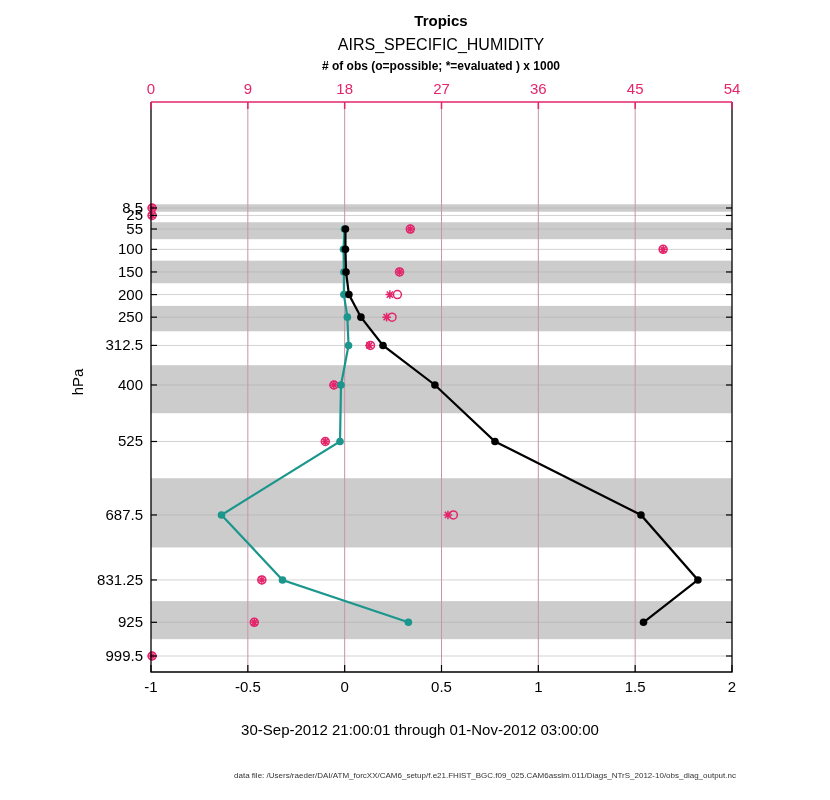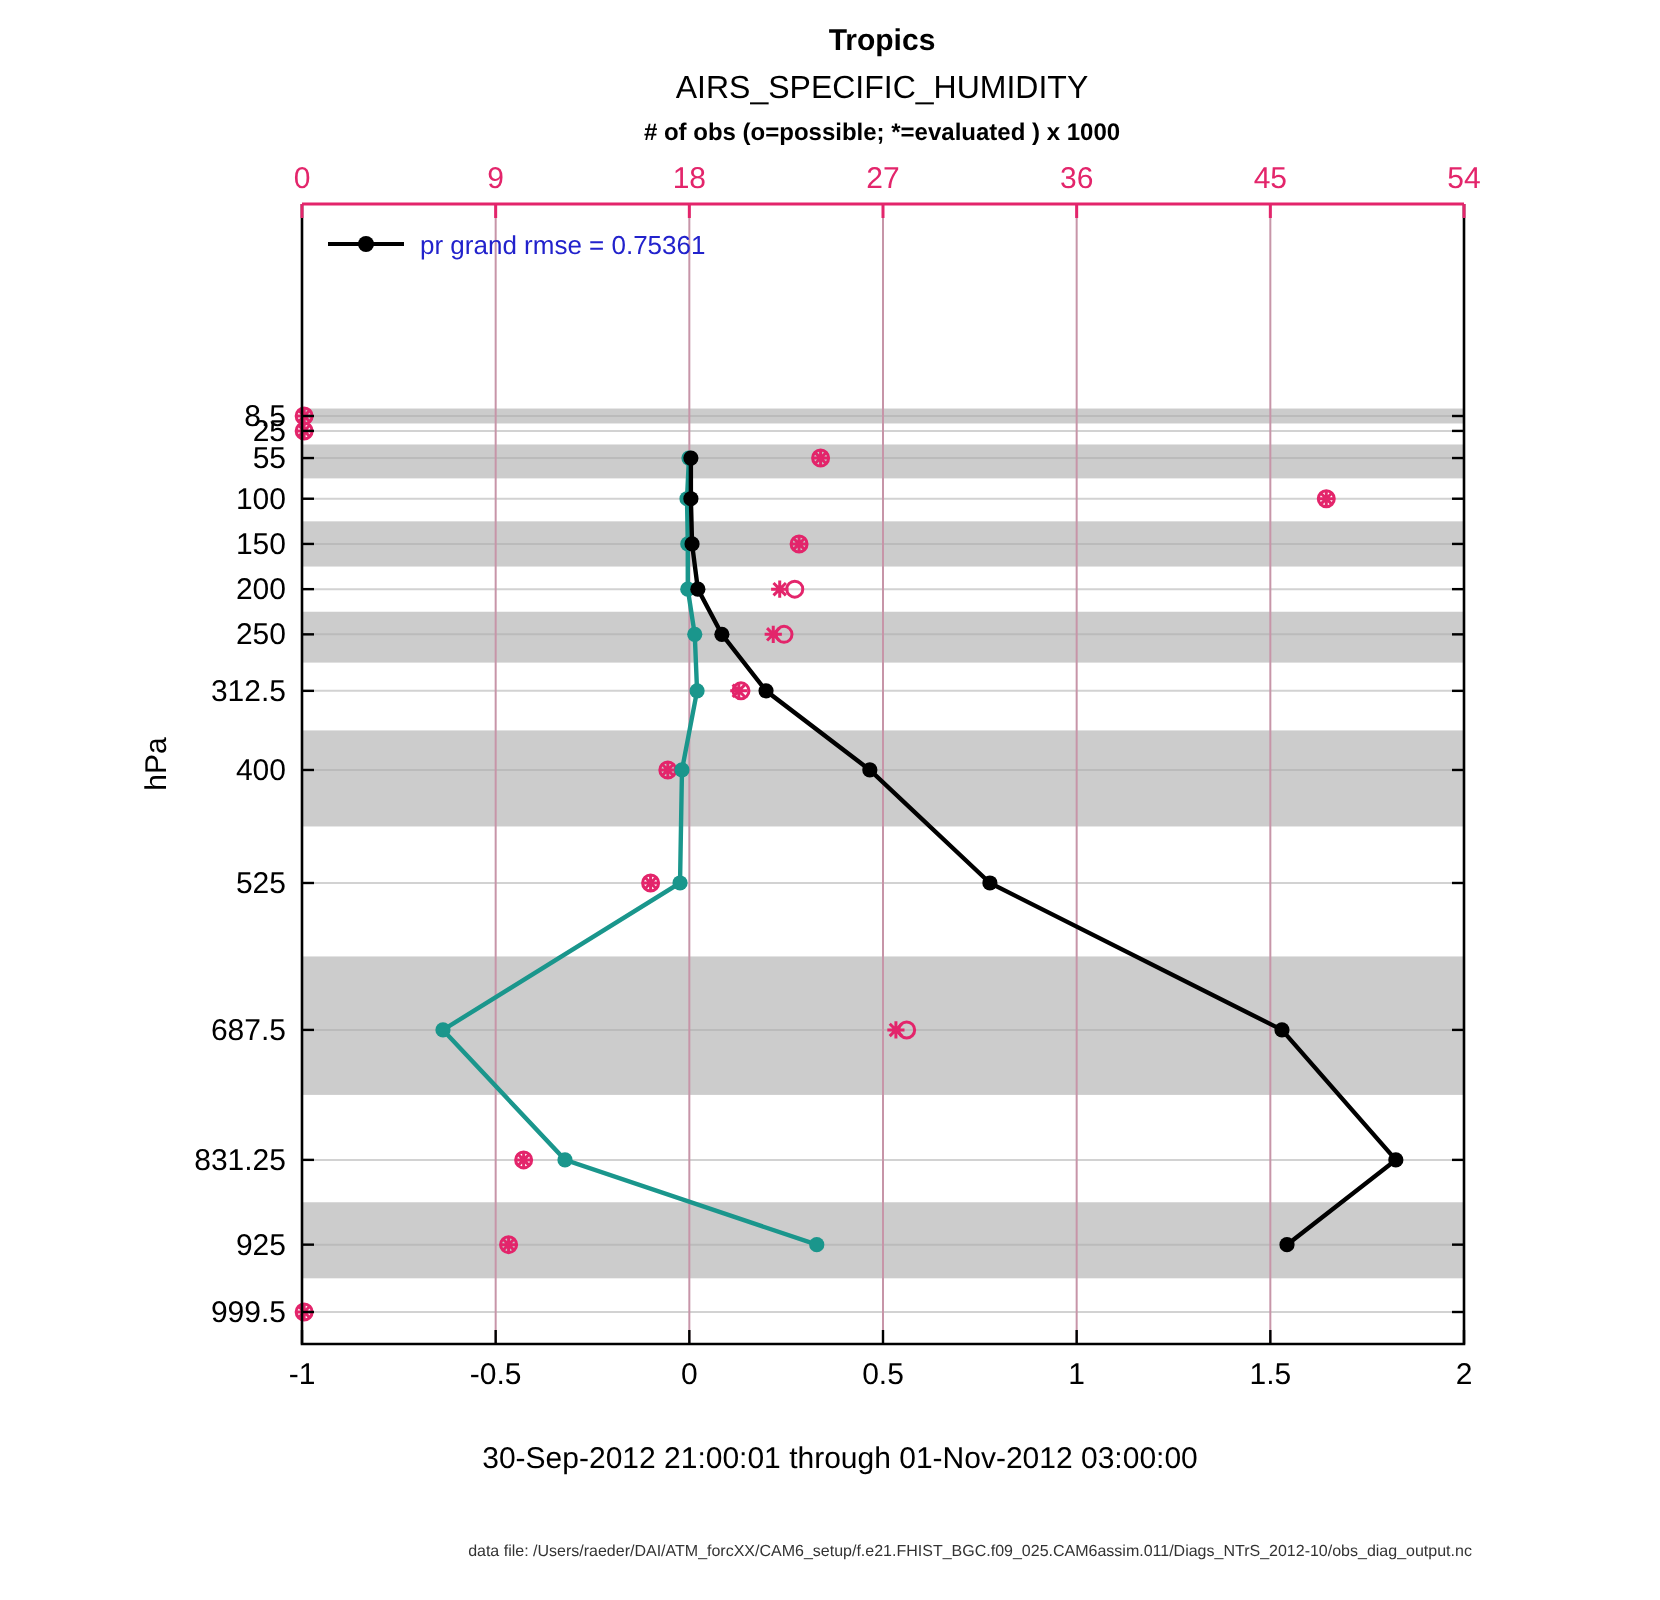--- a/index.html
+++ b/index.html
@@ -201,24 +201,17 @@
         <text x="117" y="446.49344096871846">525</text>
         <text x="117" y="519.954591321897">687.5</text>
         <text x="117" y="584.9394550958627">831.25</text>
         <text x="117" y="627.3208879919273">925</text>
         <text x="117" y="661">999.5</text>
       </g>
       <text x="57" y="382" font-size="15" fill="#000" text-anchor="middle" transform="rotate(-90 57 382)">hPa</text>
     </svg>
 
   <div class="legend">
-    <div class="legend-row">
-      <svg width="42" height="14">
-        <line x1="2" y1="7" x2="40" y2="7" stroke="#000000" stroke-width="2"></line>
-        <circle cx="21" cy="7" r="4" fill="#000000"></circle>
-      </svg>
-      <span class="legend-text">pr grand rmse = 0.75361</span>
-    </div>
   </div>
 
   <div class="datespan">30-Sep-2012 21:00:01 through 01-Nov-2012 03:00:00</div>
   <div class="datafile">data file: /Users/raeder/DAI/ATM_forcXX/CAM6_setup/f.e21.FHIST_BGC.f09_025.CAM6assim.011/Diags_NTrS_2012-10/obs_diag_output.nc</div>
 </div>
 
 </body></html>

